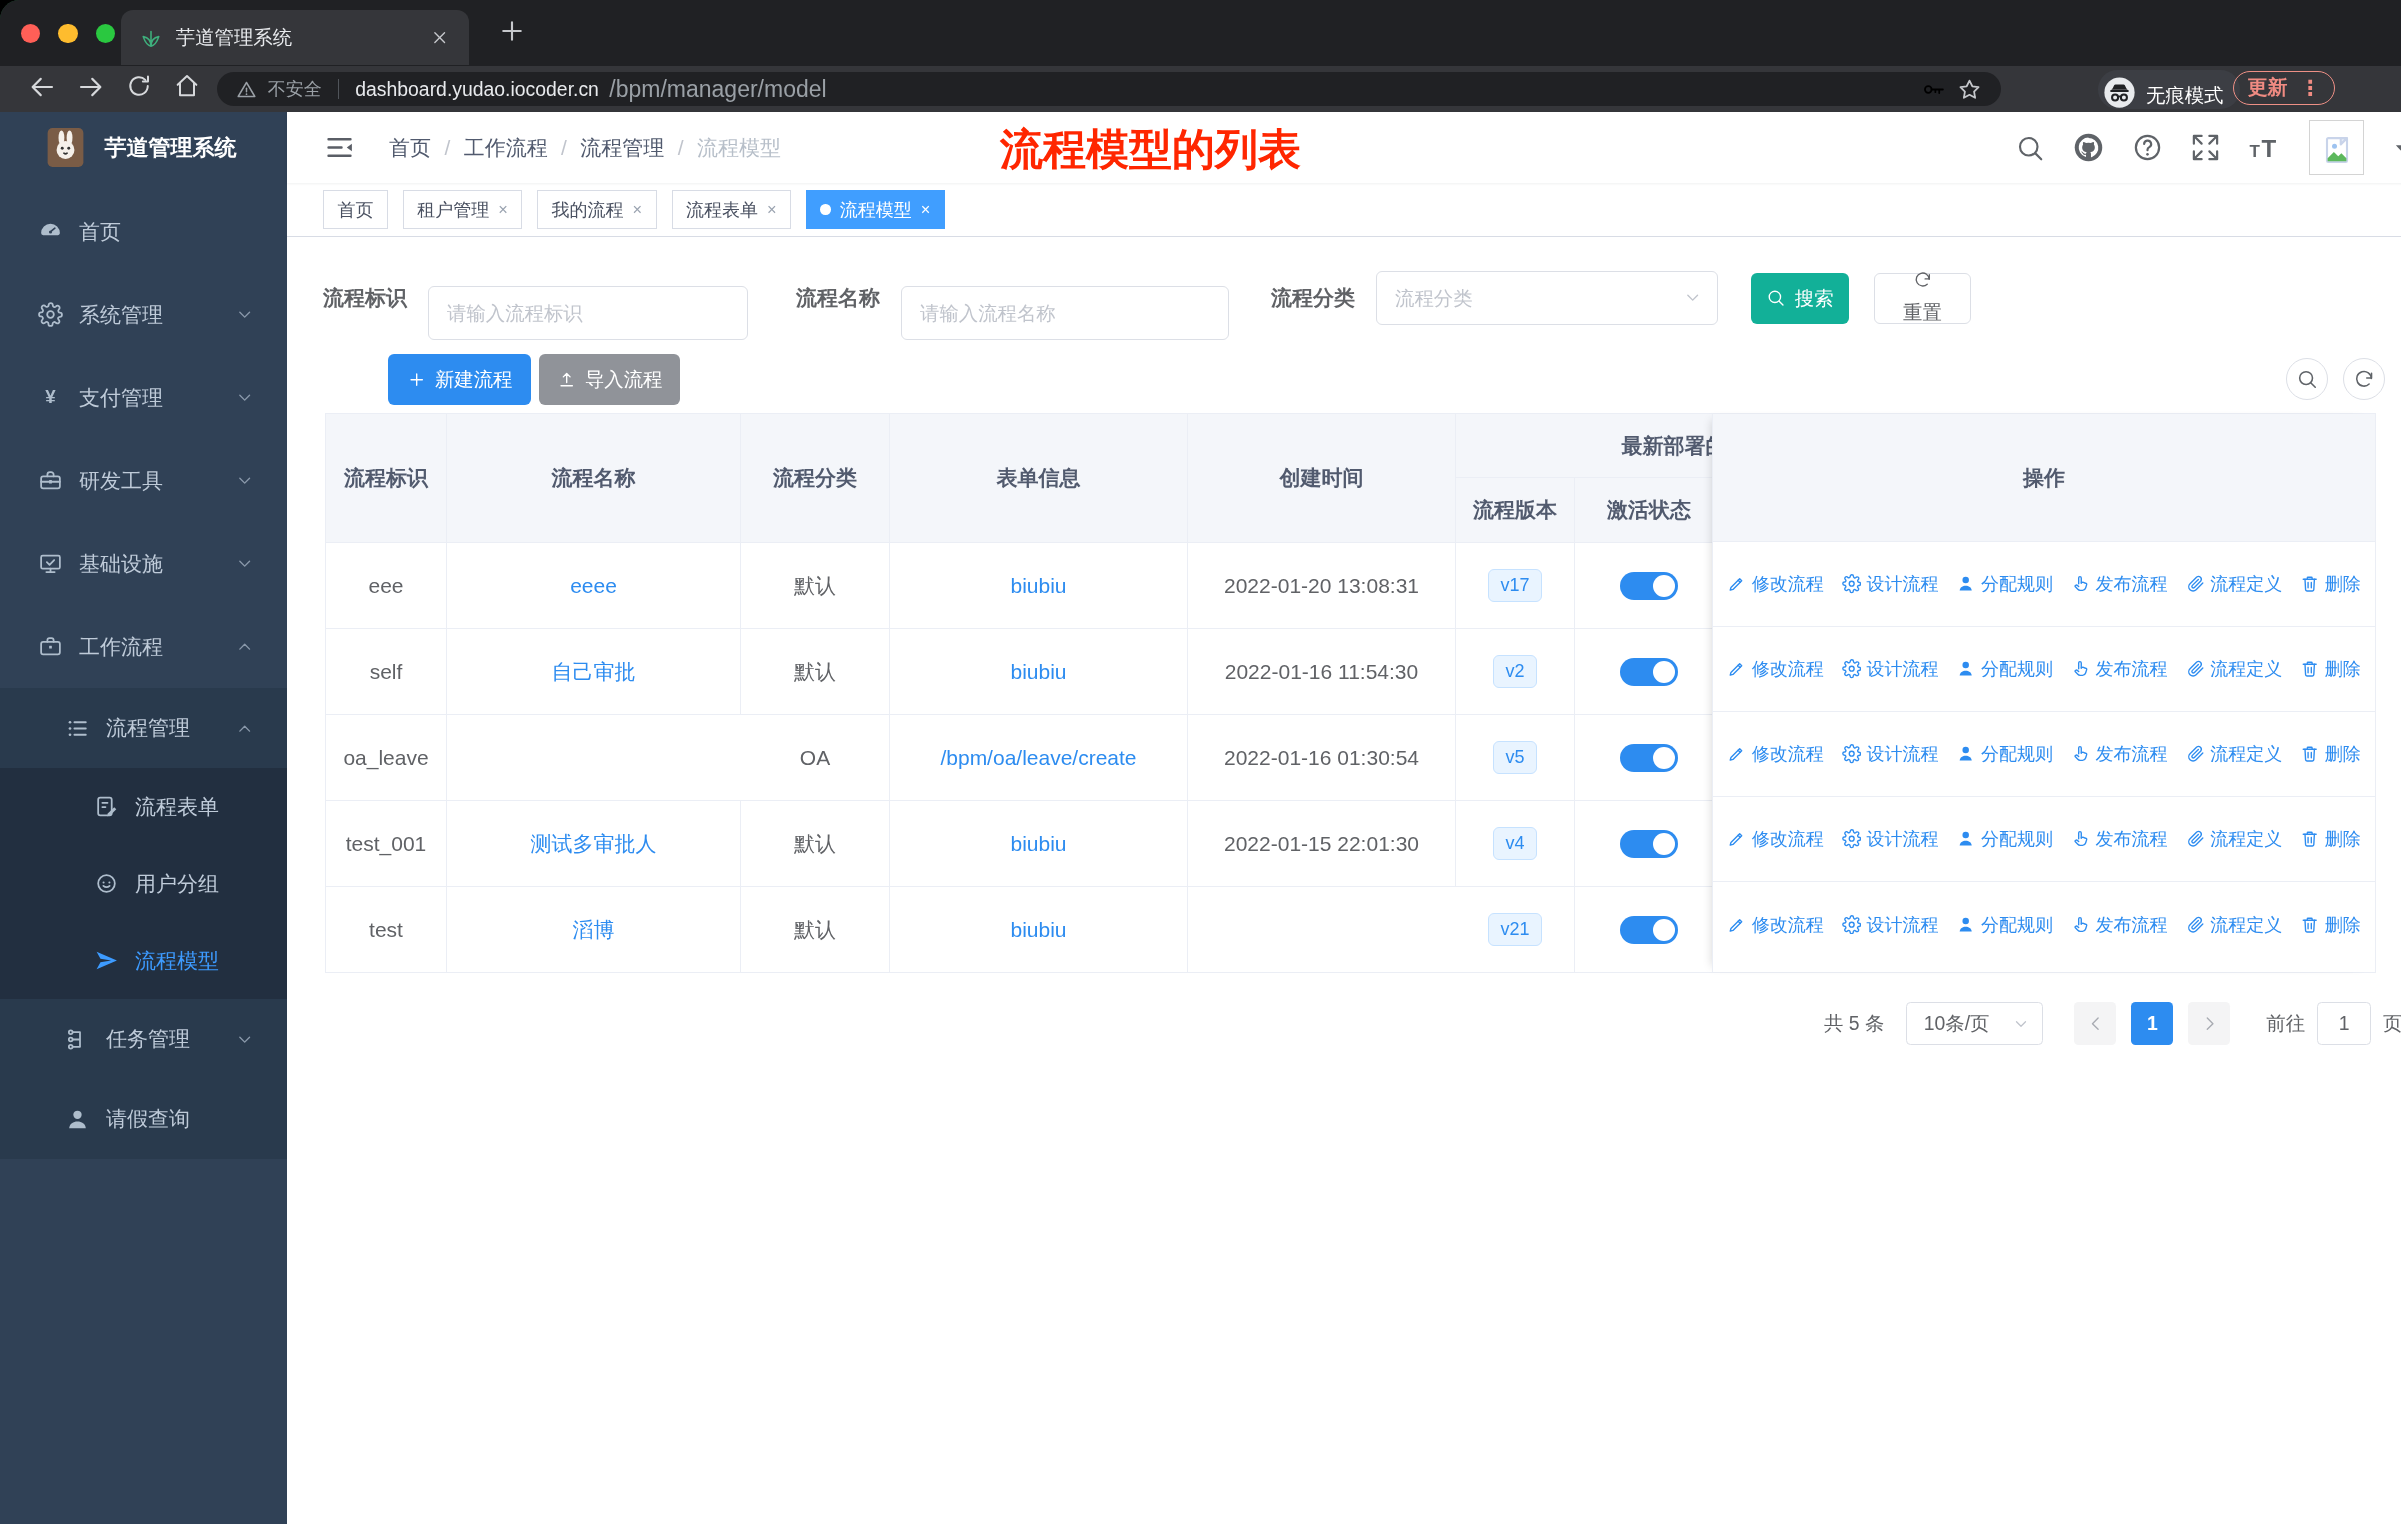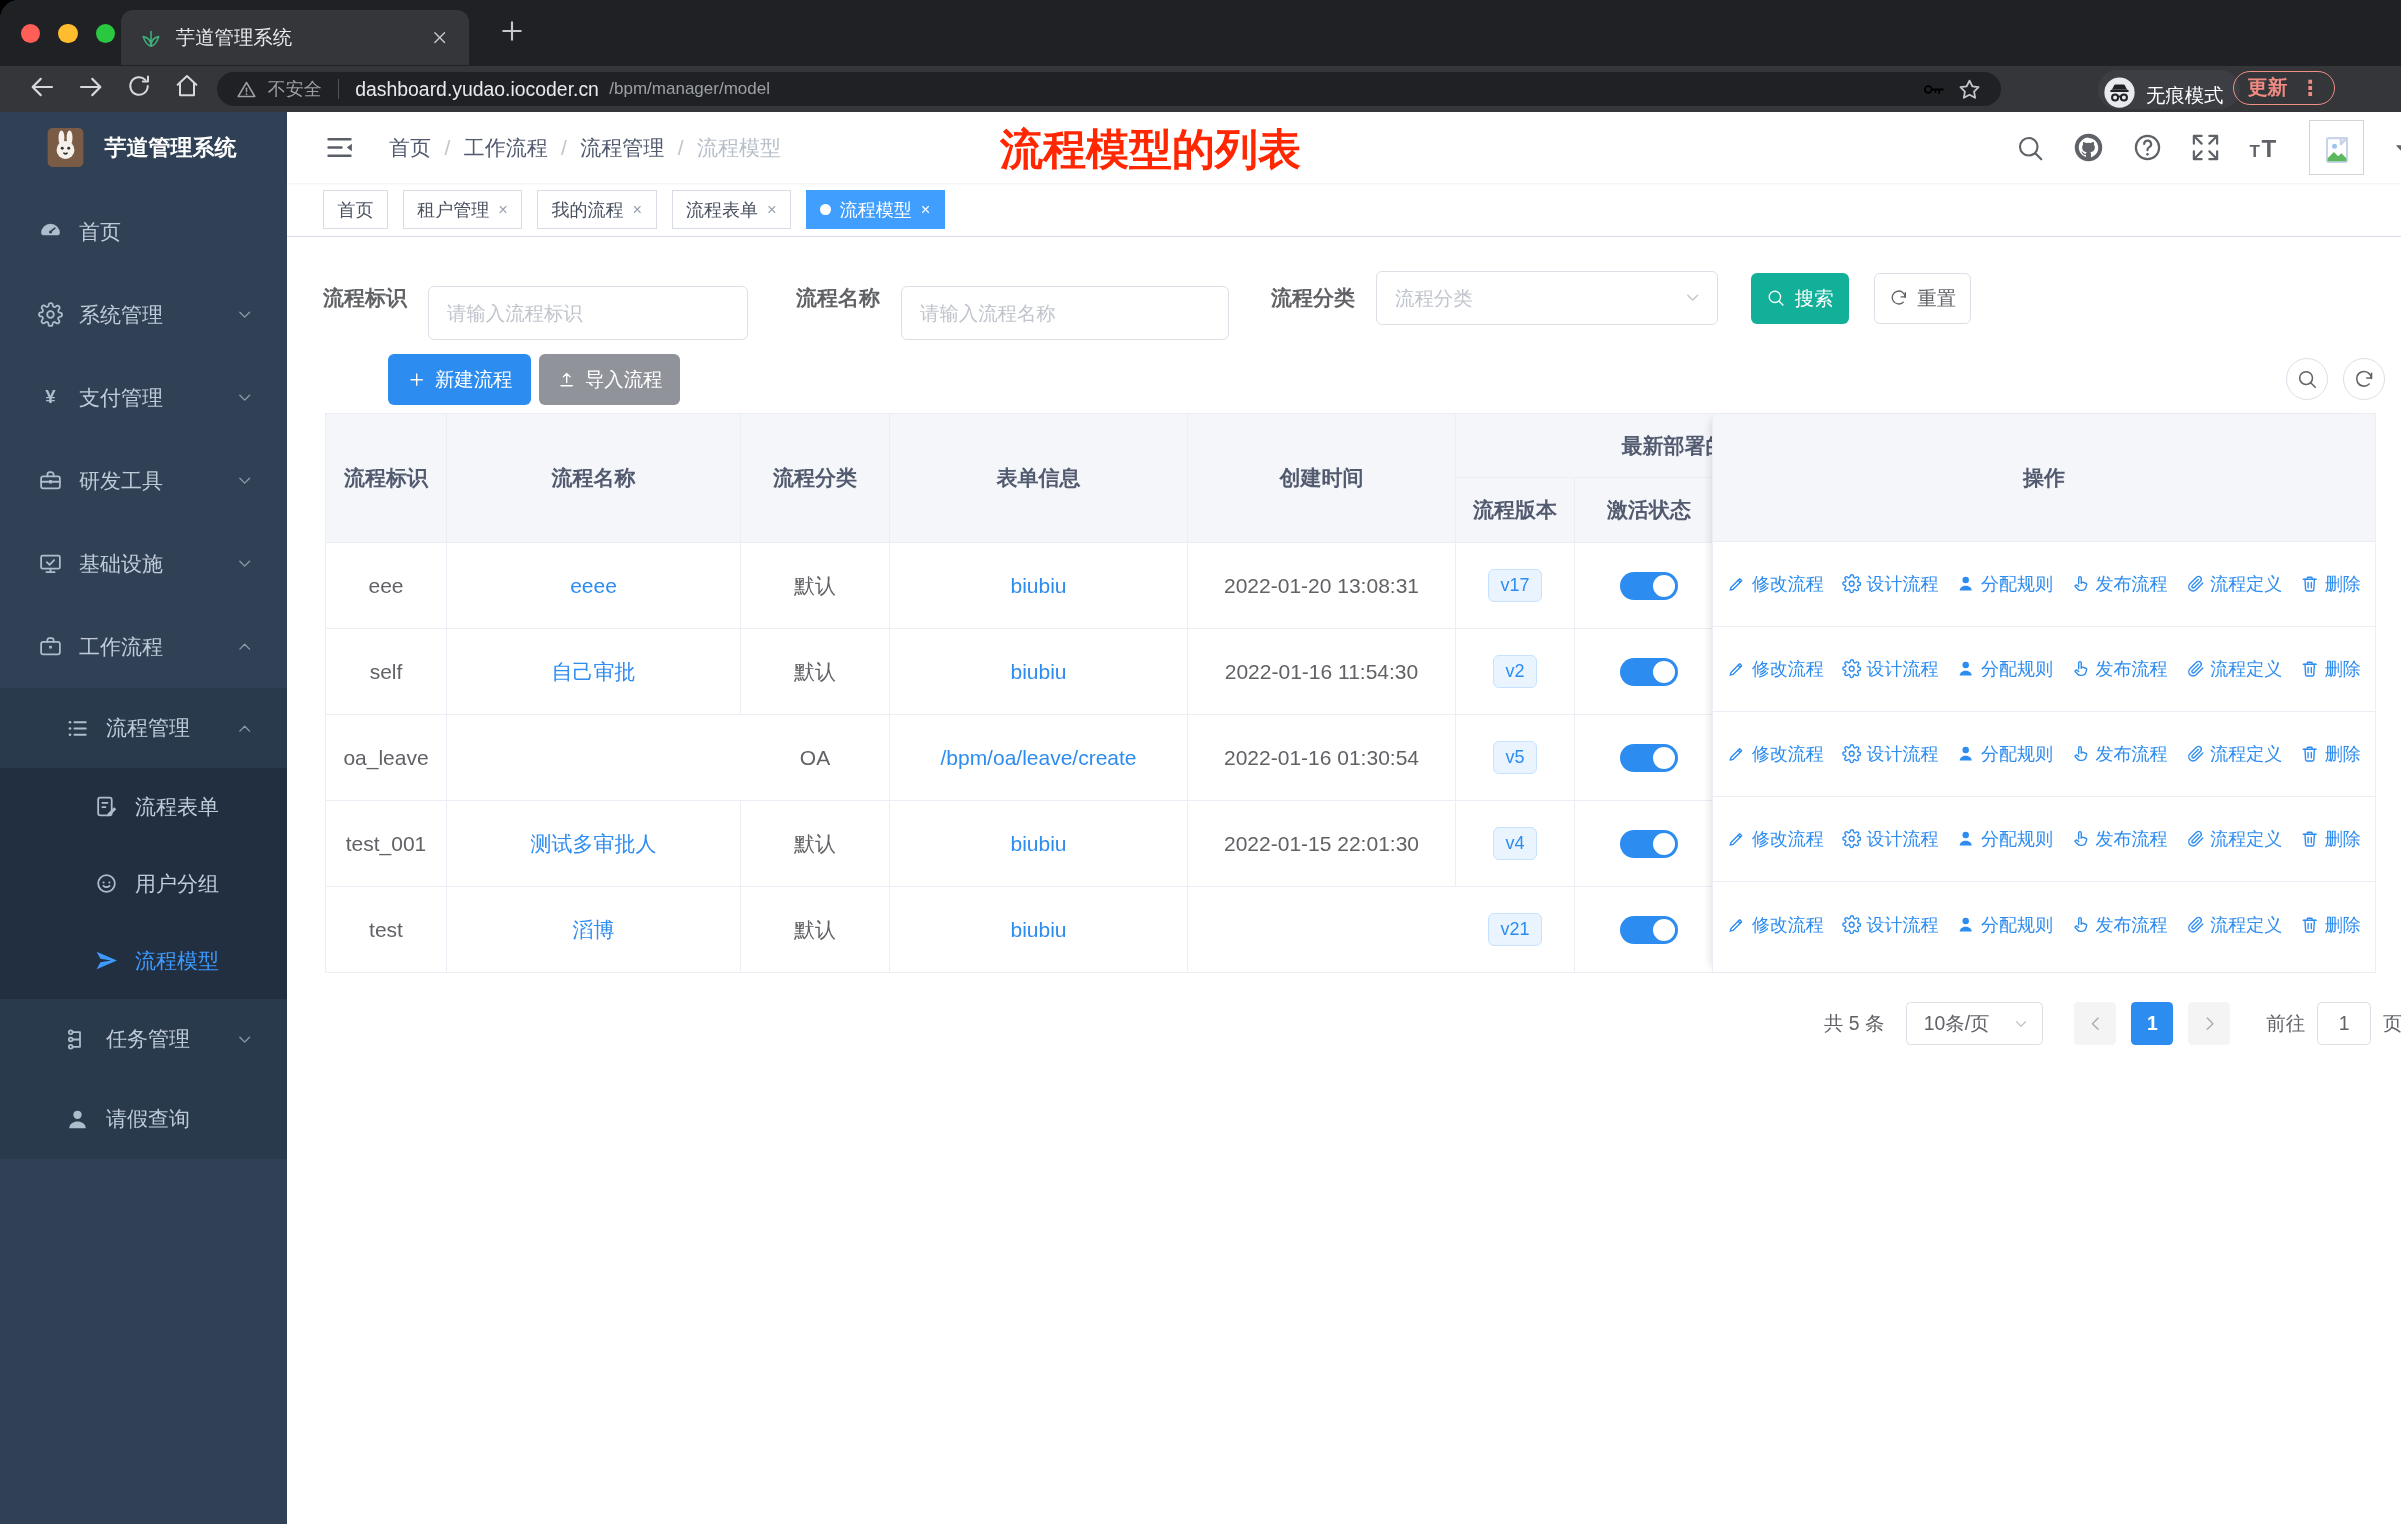--- a/index.html
+++ b/index.html
@@ -17,21 +17,21 @@
      border-radius:12px 12px 0 0;display:flex;align-items:center;padding:0 19.4px;box-sizing:border-box;color:#e8eaed;font-size:19.4px;gap:13.4px;}
   .browser-tab .tab-close{margin-left:auto;color:#c6c8cc;}
   .newtab{position:absolute;left:497px;top:16.4px;color:#c6c8cc;}
   .url-row{position:absolute;left:0;top:66px;right:0;height:46px;background:#35363a;}
   .nav-ic{position:absolute;top:6px;color:#d6d8db;}
   .omnibox{position:absolute;left:217px;top:6px;width:1784px;height:34px;background:#202124;border-radius:17px;
      display:flex;align-items:center;padding:0 19.4px;box-sizing:border-box;gap:10.4px;}
   .omni-sec{color:#9aa0a6;font-size:18px;}
   .omni-div{width:0.7px;height:19.4px;background:#50545a;margin:0 6px;}
   .omni-url{color:#e8eaed;font-size:19.4px;}
-  .omni-path{color:#9aa0a6;font-size:17px;}
+  .omni-path{color:#9aa0a6;font-size:23px;}
   .incog{position:absolute;left:2098px;top:3.7px;height:39px;background:#3c3e44;border-radius:19.4px;display:flex;align-items:flex-end;gap:10.4px;padding:0 16.4px 0 4.5px;color:#fff;font-size:19.4px;}
   .update-pill{position:absolute;left:2233px;top:4.5px;height:34px;border:1.5px solid #ee9086;border-radius:19.4px;
      display:flex;align-items:center;gap:12px;padding:0 13.4px;color:#f08b82;font-size:20px;font-weight:bold;box-sizing:border-box;}
   .vdots{font-size:21px;letter-spacing:0;}
 
   
   .app{position:absolute;left:0;top:112px;right:0;bottom:0;}
   .sidebar{position:absolute;left:0;top:0;width:287px;height:100%;background:#304156;color:#bfcbd9;}
   .logo-row{height:71px;display:flex;align-items:center;padding-left:46px;gap:19.4px;}
   .logo-title{color:#fff;font-size:22px;font-weight:bold;}
@@ -73,21 +73,21 @@
   .filters{position:absolute;left:36px;top:159px;height:54px;display:flex;align-items:center;}
   .f-label{font-size:21px;font-weight:bold;color:#606266;white-space:nowrap;}
   .f-input{height:54px;border:0.7px solid #dcdfe6;border-radius:6px;box-sizing:border-box;font-size:19.4px;color:#606266;
      padding:0 18px;font-family:inherit;outline:none;background:#fff;margin-top:30px;}
   .f-input::placeholder{color:#c0c4cc;}
   .f-select{height:54px;border:0.7px solid #dcdfe6;border-radius:6px;box-sizing:border-box;display:flex;align-items:center;
      justify-content:space-between;padding:0 15px 0 18px;font-size:19.4px;color:#c0c4cc;background:#fff;}
   .btn{display:inline-flex;align-items:center;justify-content:center;gap:9px;border-radius:6px;font-size:19.4px;height:51px;
        border:none;cursor:pointer;font-family:inherit;}
   .btn-search{background:#12b098;color:#fff;width:98px;}
-  .btn-reset{background:#fff;color:#606266;border:0.7px solid #dcdfe6;width:97px;box-sizing:border-box;}
+  .btn-reset{background:#fff;color:#606266;border:0.7px solid #dcdfe6;width:97px;box-sizing:border-box;flex-direction:column;}
   .btn-create{background:#2d8cf0;color:#fff;width:143px;}
   .btn-import{background:#909399;color:#fff;width:141px;}
   .toolbtns{position:absolute;left:53px;top:242px;display:flex;gap:8px;margin-left:48px;}
   .circ-btn{position:absolute;width:42px;height:42px;border:0.7px solid #dcdfe6;border-radius:50%;background:#fff;
      display:flex;align-items:center;justify-content:center;color:#5f6368;box-sizing:border-box;}
 
   
   .grid{position:absolute;left:38px;top:301px;width:2049px;border:0.7px solid #ebeef5;box-sizing:content-box;background:#fff;}
   .thead{position:relative;height:128px;background:#f4f6fa;border-bottom:0.7px solid #ebeef5;font-weight:bold;color:#515a6e;font-size:21px;}
   .hc{position:absolute;display:flex;align-items:center;justify-content:center;box-sizing:border-box;border-right:0.7px solid #ebeef5;}

